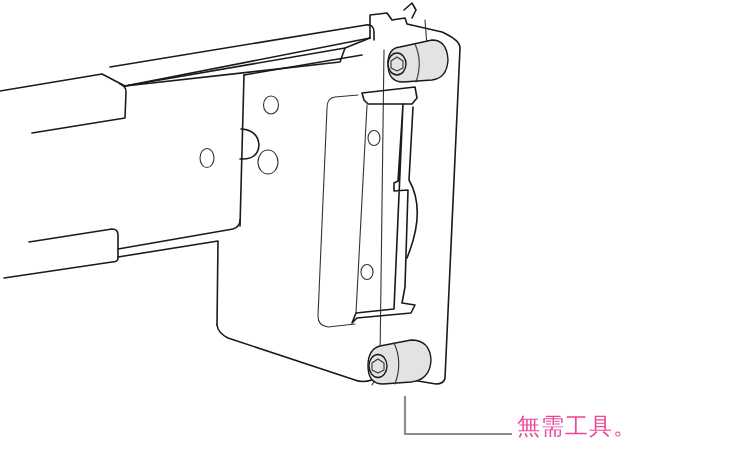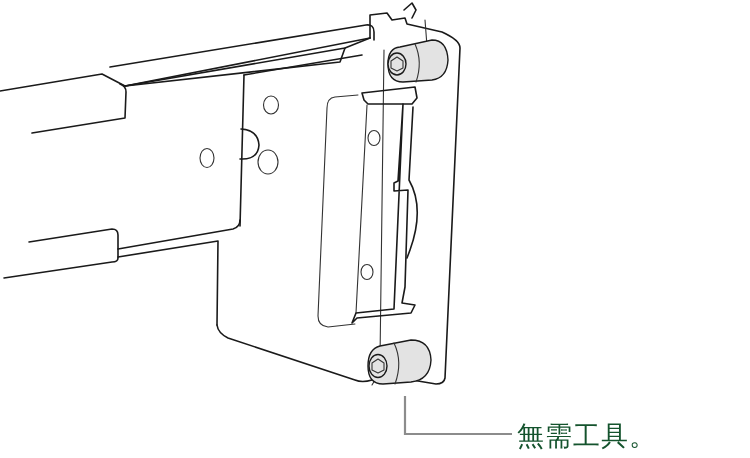--- a/index.html
+++ b/index.html
@@ -2,21 +2,21 @@
 <html><head>
 <meta charset="utf-8">
 <style>
   html, body { margin:0; padding:0; background:#ffffff; }
   body { width:750px; height:458px; position:relative; overflow:hidden; font-family:"DejaVu Sans", sans-serif; }
   #drawing { position:absolute; left:0; top:0; width:750px; height:458px; }
   .ln { fill:none; stroke:#1a1a1a; stroke-width:1.6; stroke-linejoin:round; stroke-linecap:round; }
   .thin { fill:none; stroke:#333; stroke-width:1.1; stroke-linejoin:round; stroke-linecap:round; }
   .knob { stroke:#1a1a1a; stroke-width:1.4; }
   .callout-line { fill:none; stroke-width:2.2; }
-  #callout-text { position:absolute; left:517px; top:422px; font-size:27px; color:#14532d; line-height:28px; white-space:nowrap; letter-spacing:1px; }
+  #callout-text { position:absolute; left:517px; top:412px; font-size:23px; color:#ec4899; line-height:28px; white-space:nowrap; letter-spacing:1px; }
 </style>
 </head>
 <body>
 
 <svg id="drawing" viewBox="0 0 750 458" xmlns="http://www.w3.org/2000/svg">
 
   <g>
     <path class="ln" d="M0,91 L102,74 L125,86 L370,38"></path>
     <path class="ln" d="M32,133 L125,118 L126,92 Q126,86 120,84"></path>
     <path class="ln" d="M125,86 L345,48 L370,38"></path>

